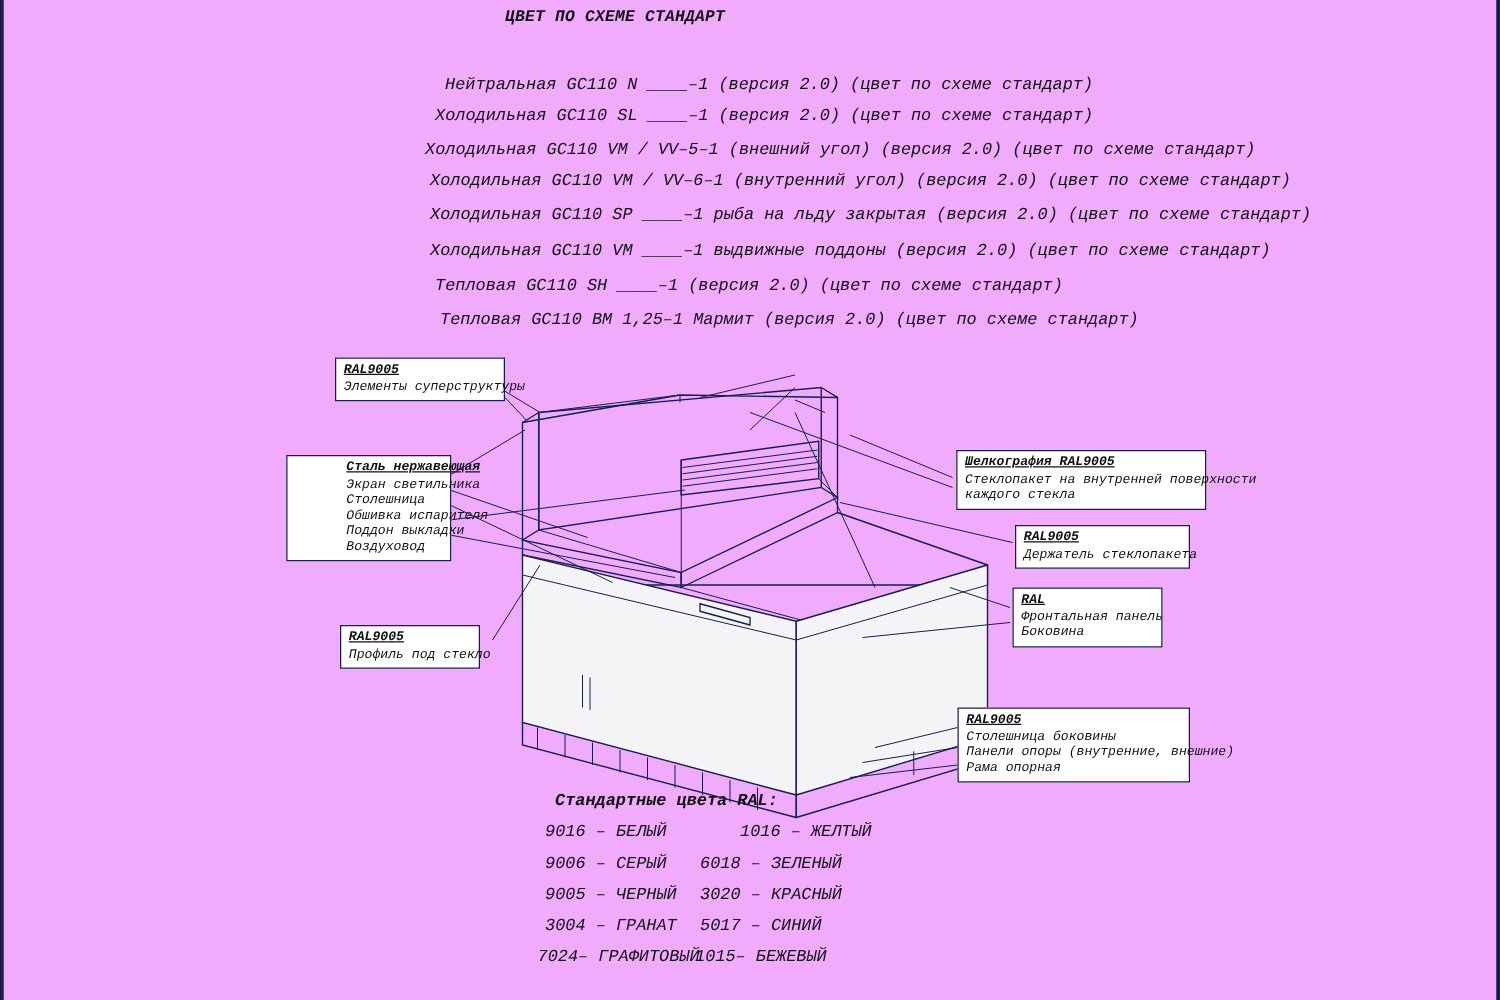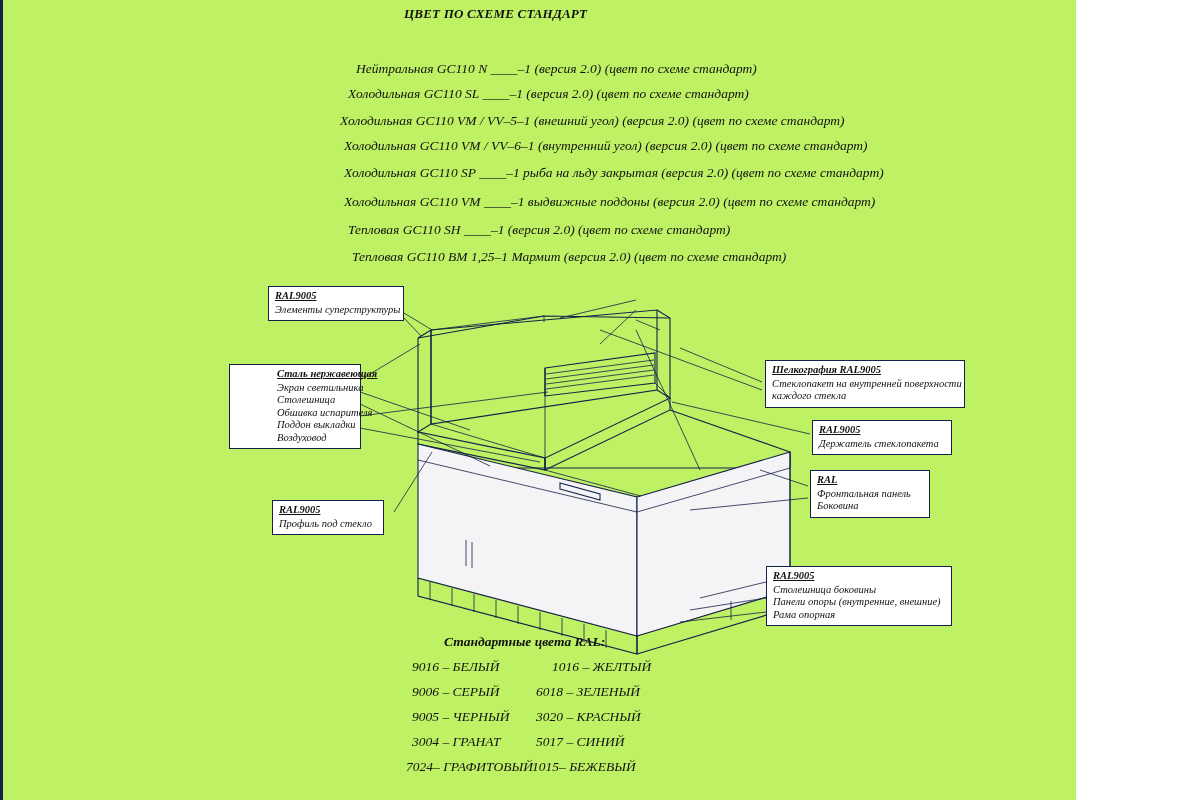--- a/index.html
+++ b/index.html
@@ -2,25 +2,25 @@
 <html><head>
 <meta charset="utf-8">
 <style>
   html, body {
     margin: 0;
     padding: 0;
     background: #ffffff;
   }
   #page {
     position: relative;
-    width: 1076px;
+    width: 1200px;
     height: 800px;
-    background: #bef264;
+    background: #f0abfc;
     overflow: hidden;
-    font-family: Liberation Serif, serif;
+    font-family: Liberation Mono, monospace;
     color: #111;
   }
   .border-frame {
     position: absolute;
     left: 0; top: 0;
     width: 1200px; height: 800px;
     box-sizing: border-box;
     border-left: 3px solid #15204a;
     border-right: 3px solid #15204a;
     pointer-events: none;
@@ -61,20 +61,21 @@
     position: absolute;
     font-style: italic;
     font-weight: bold;
     font-size: 13.5px;
   }
   .legend-cell {
     position: absolute;
     font-style: italic;
     font-size: 13.5px;
     white-space: nowrap;
+    margin-left: 24px;
   }
   svg.art {
     position: absolute;
     left: 0; top: 0;
     width: 1200px; height: 800px;
     pointer-events: none;
   }
   .ln { stroke: #15204a; stroke-width: 1.1; fill: none; }
   .ln-thin { stroke: #15204a; stroke-width: 0.8; fill: none; }
   .leader { stroke: #15204a; stroke-width: 0.8; fill: none; }
@@ -241,19 +242,19 @@
   </div>
 
   <div class="legend-title" style="left:444px; top:634px;">Стандартные цвета RAL:</div>
 
   <div class="legend-cell" style="left:412px; top:659px;">9016 – БЕЛЫЙ</div>
   <div class="legend-cell" style="left:412px; top:684px;">9006 – СЕРЫЙ</div>
   <div class="legend-cell" style="left:412px; top:709px;">9005 – ЧЕРНЫЙ</div>
   <div class="legend-cell" style="left:412px; top:734px;">3004 – ГРАНАТ</div>
   <div class="legend-cell" style="left:406px; top:759px;">7024– ГРАФИТОВЫЙ</div>
 
-  <div class="legend-cell" style="left:552px; top:659px;">1016 – ЖЕЛТЫЙ</div>
+  <div class="legend-cell" style="left:568px; top:659px;">1016 – ЖЕЛТЫЙ</div>
   <div class="legend-cell" style="left:536px; top:684px;">6018 – ЗЕЛЕНЫЙ</div>
   <div class="legend-cell" style="left:536px; top:709px;">3020 – КРАСНЫЙ</div>
   <div class="legend-cell" style="left:536px; top:734px;">5017 – СИНИЙ</div>
   <div class="legend-cell" style="left:532px; top:759px;">1015– БЕЖЕВЫЙ</div>
 
 </div>
 
 </body></html>

